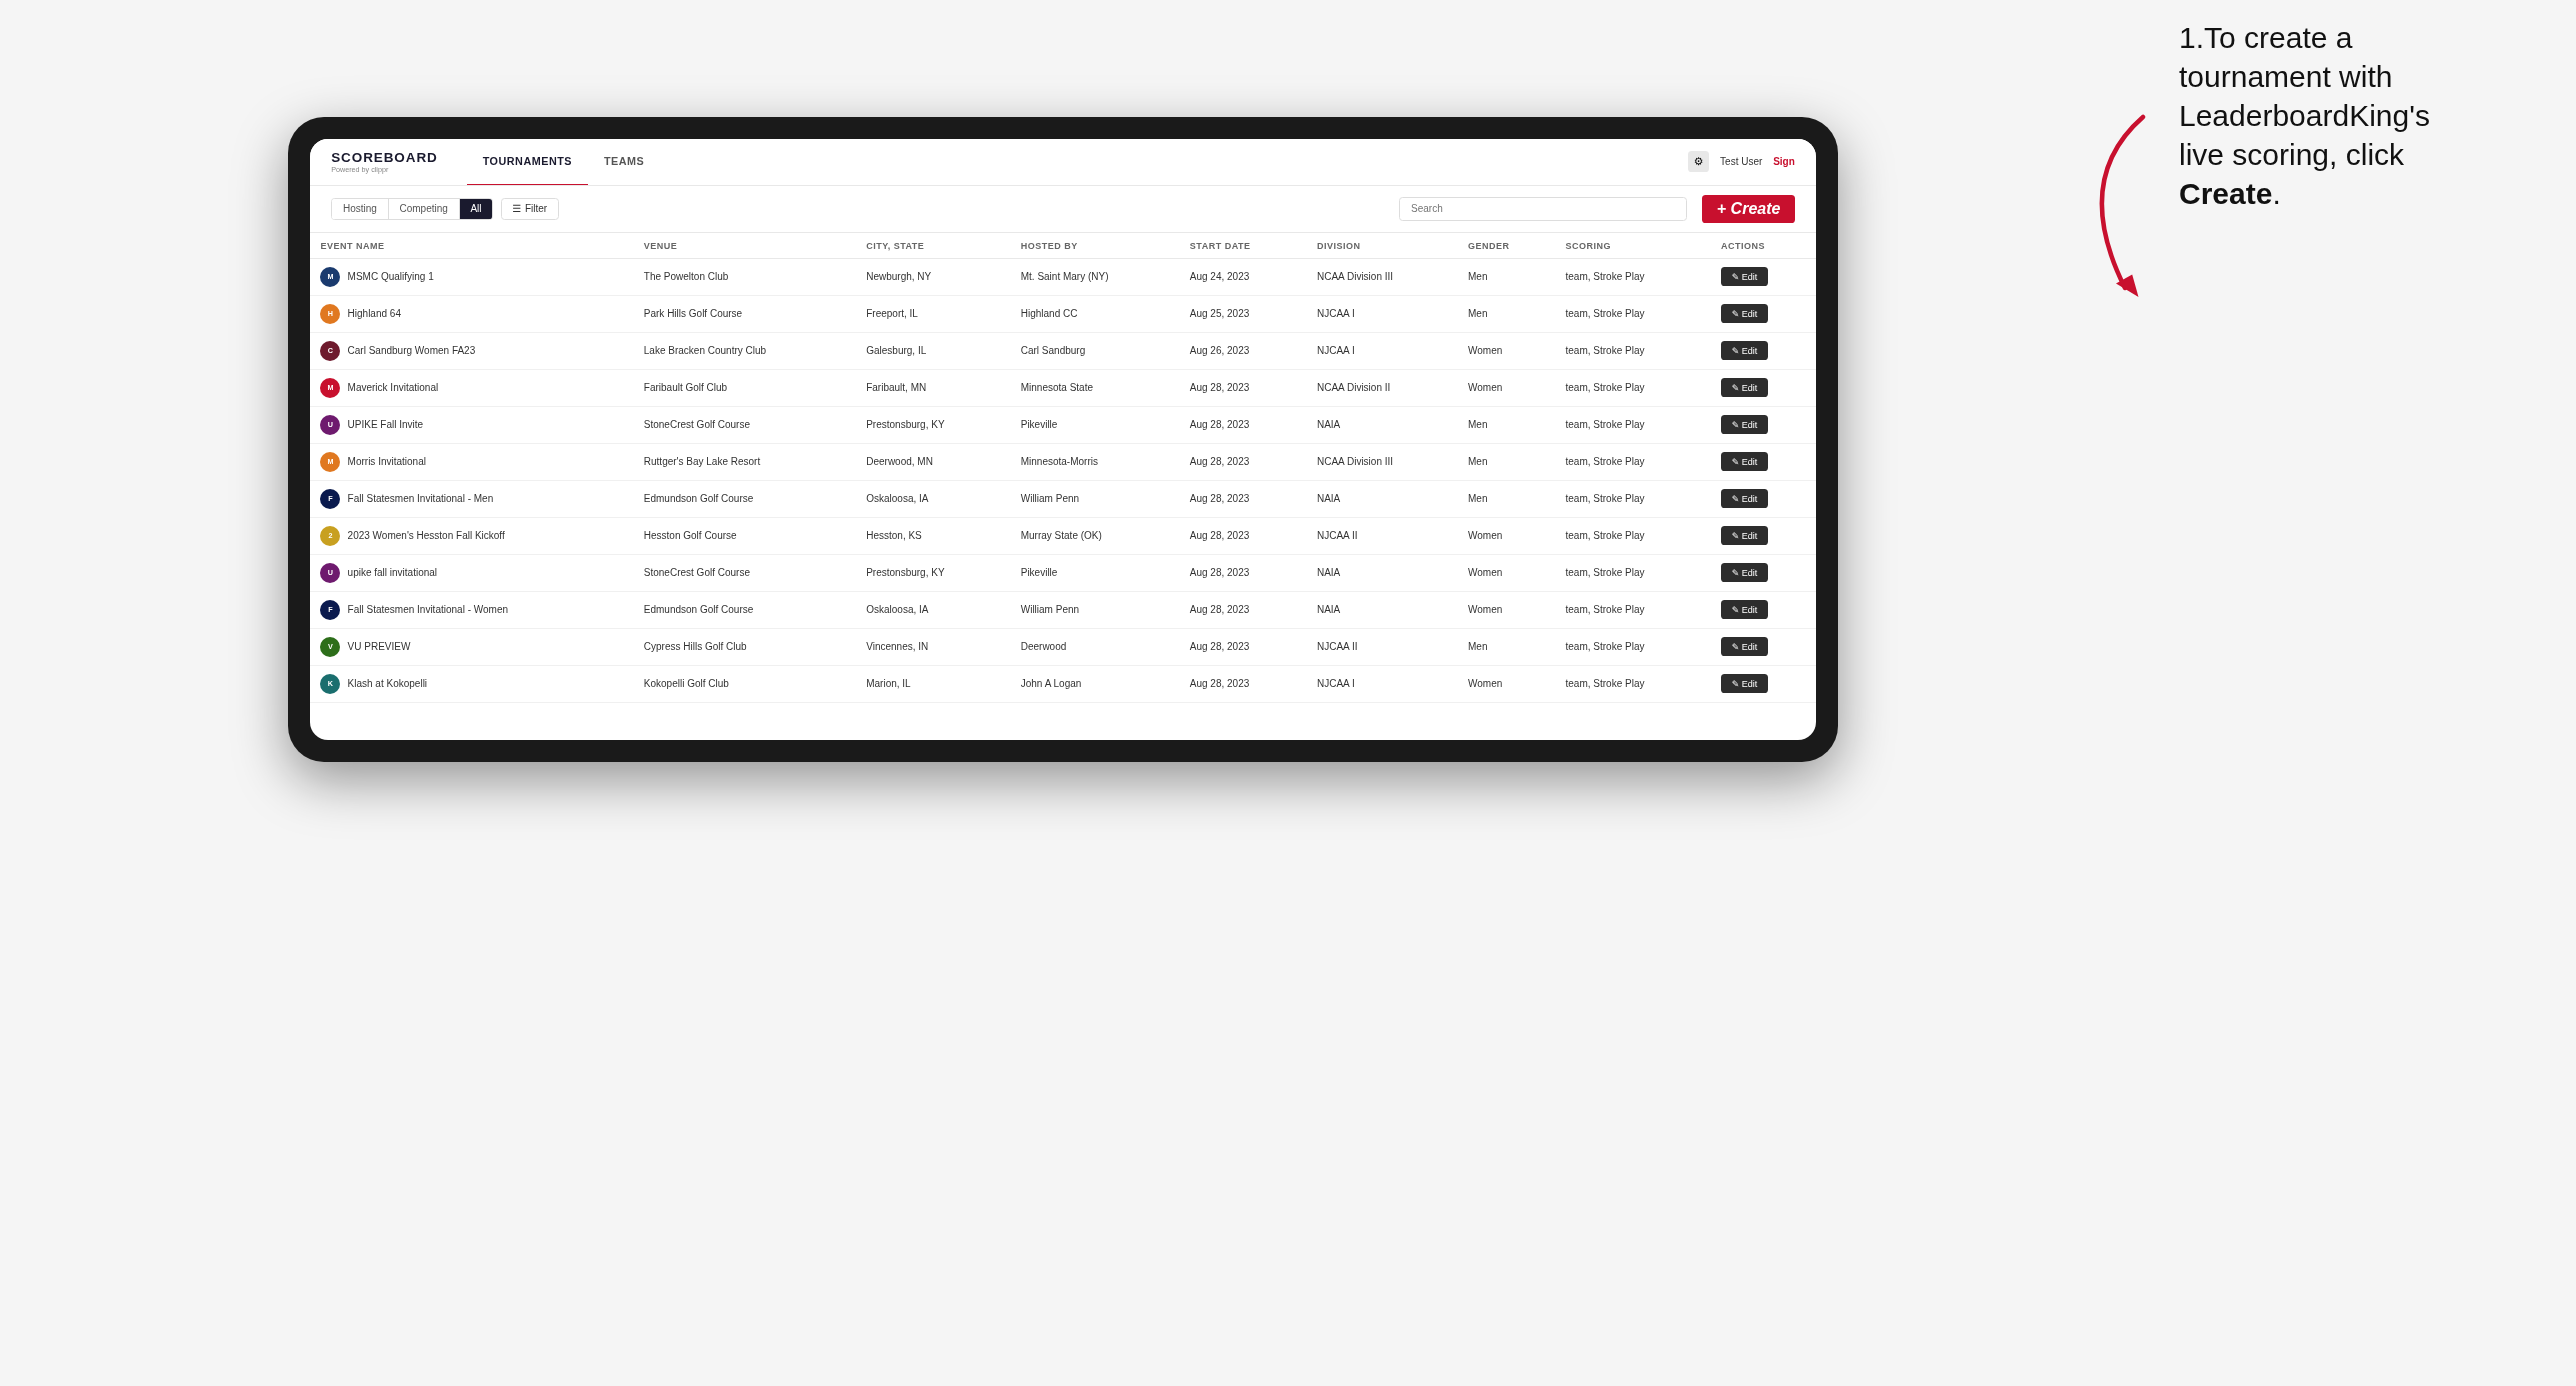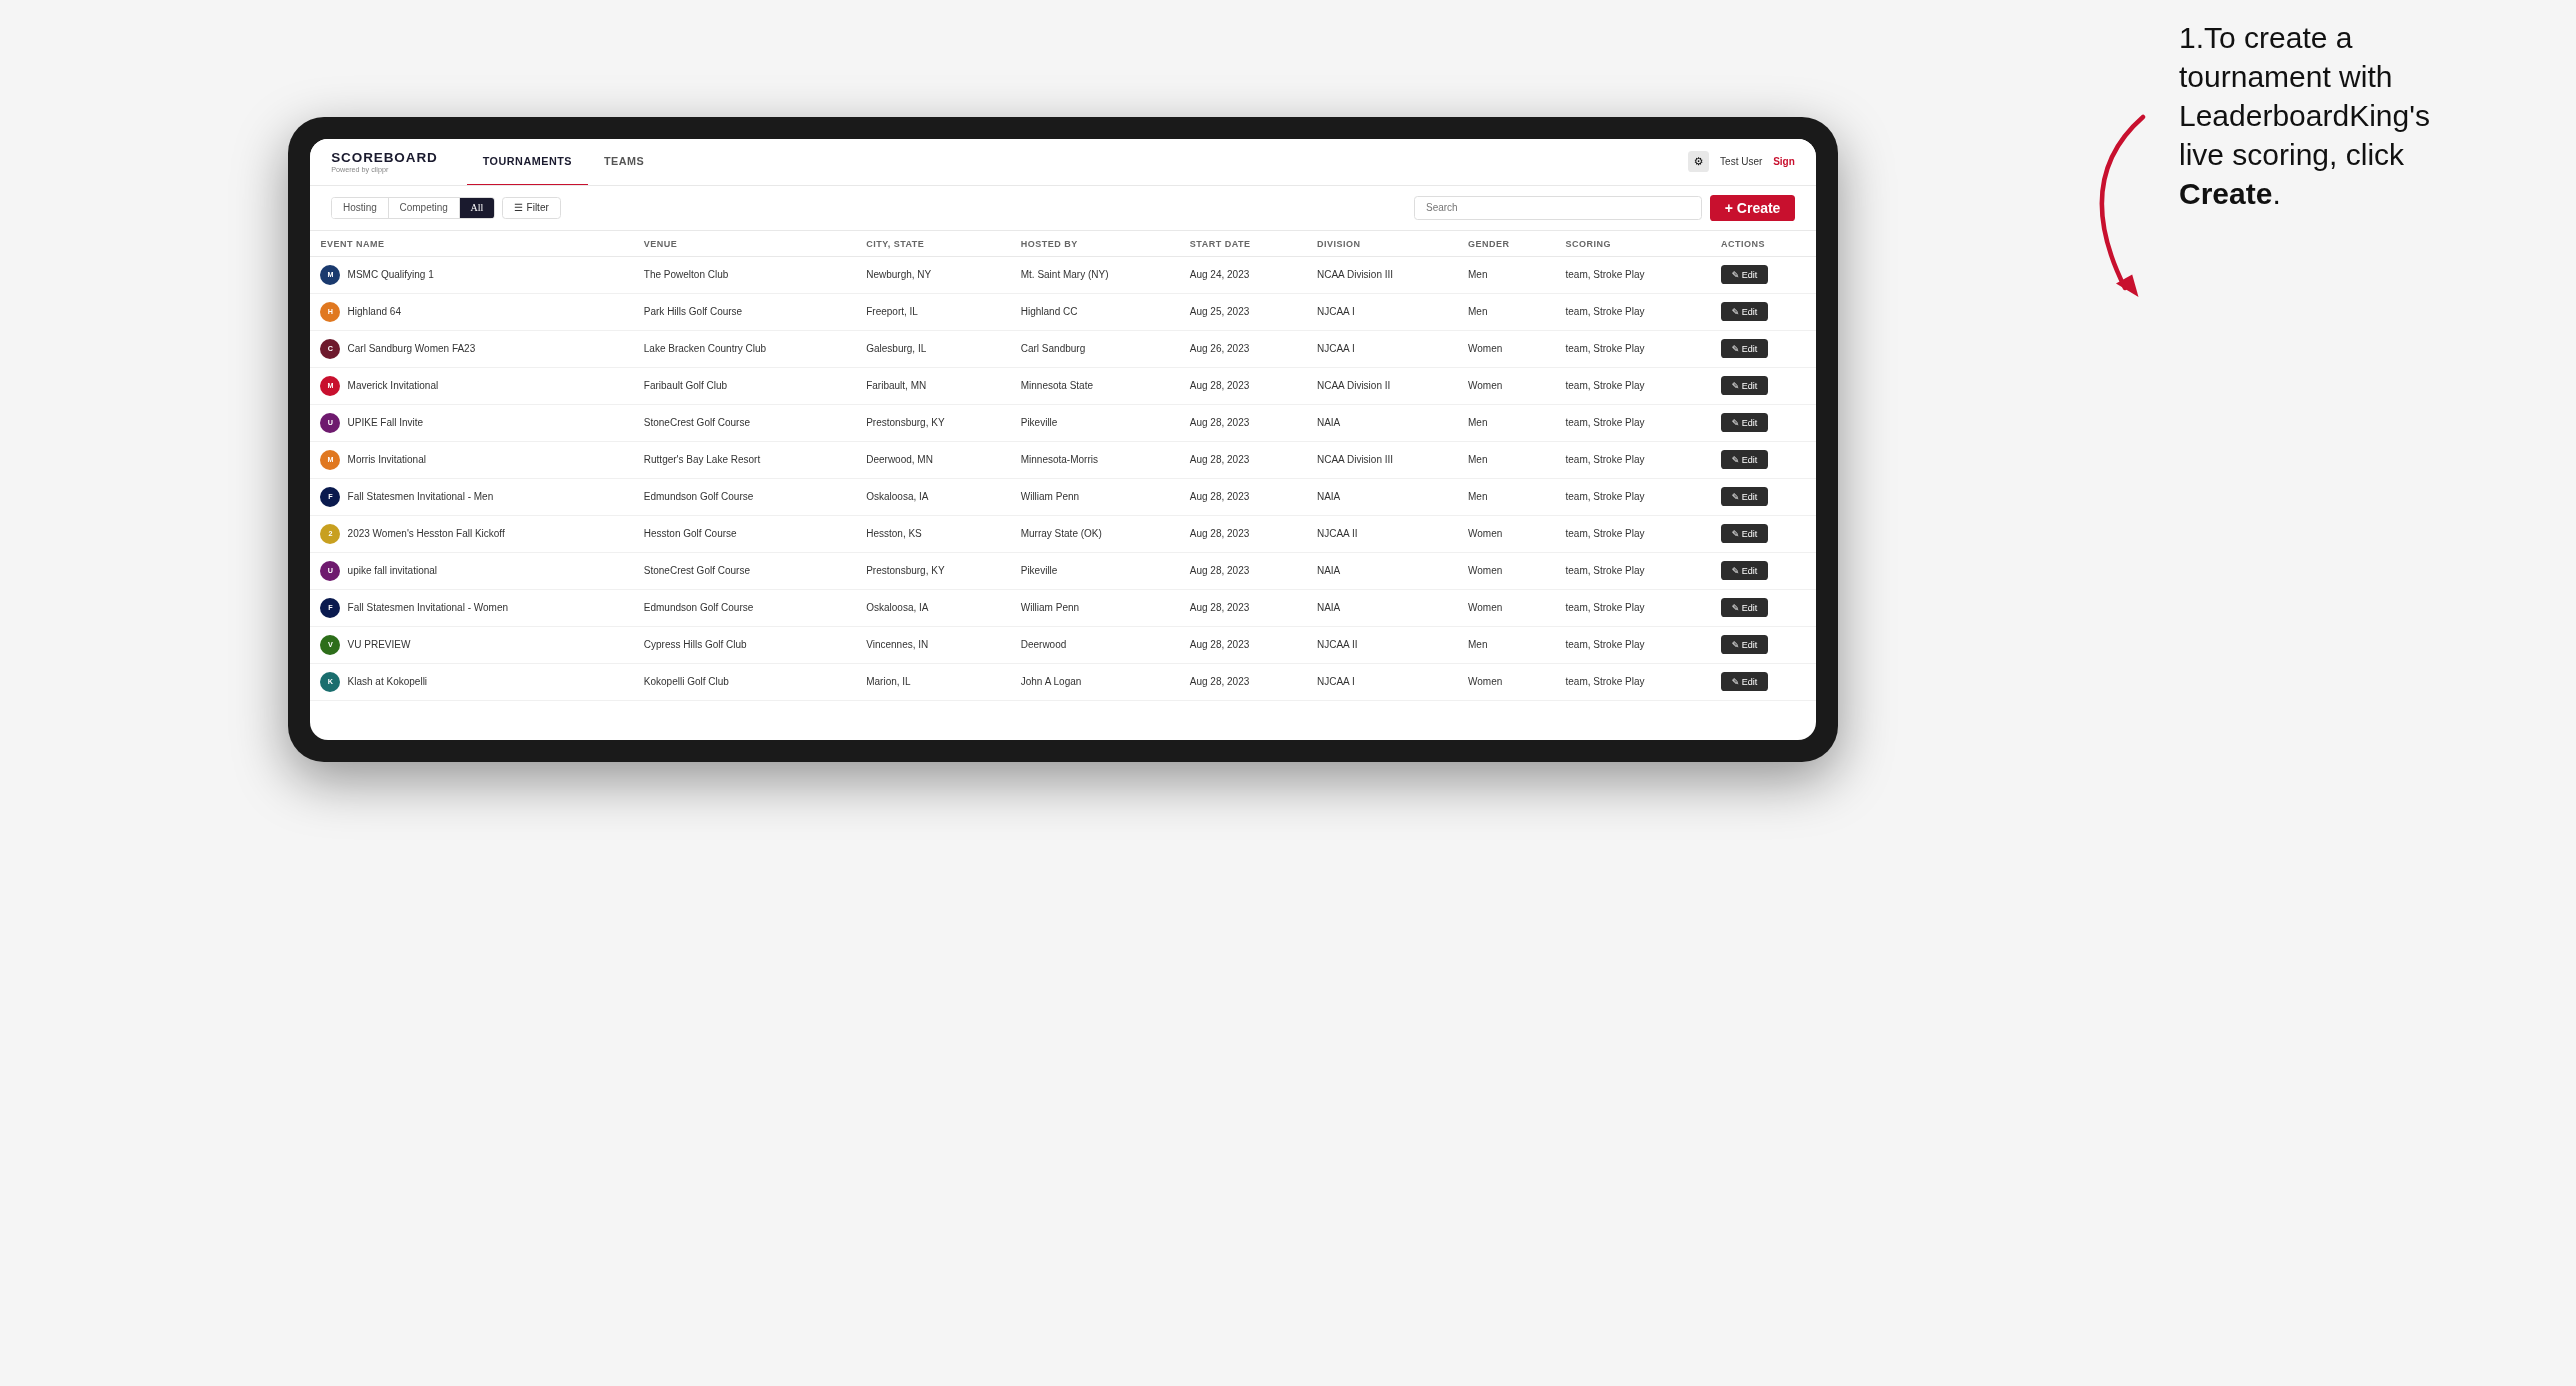--- a/index.html
+++ b/index.html
@@ -172,21 +172,20 @@
       cursor: pointer;
     }
 
     .filter-btn:last-child {
       border-right: none;
     }
 
     .filter-btn.active {
       background: #1a1a2e;
       color: #fff;
-      font-family: Liberation Serif, serif;
     }
 
     .filter-icon-btn {
       display: flex;
       align-items: center;
       gap: 3.6px;
       padding: 4.5px 10.8px;
       font-size: 10px;
       border: 0.9px solid #ddd;
       border-radius: 3.6px;
@@ -210,27 +209,28 @@
       color: #333;
       background: #fff;
     }
 
     .toolbar-create-btn {
       background: #c8102e;
       color: #fff;
       border: none;
       padding: 5.4px 14.4px;
       border-radius: 3.6px;
-      font-size: 14px;
+      font-size: 16px;
       font-weight: 600;
       cursor: pointer;
       display: flex;
       align-items: center;
       gap: 3.6px;
-      margin-left: 1px;
+      margin-left: 8px;
+      font-style: italic;
     }
 
     
     .table-container {
       flex: 1;
       overflow-y: auto;
     }
 
     table {
       width: 100%;

